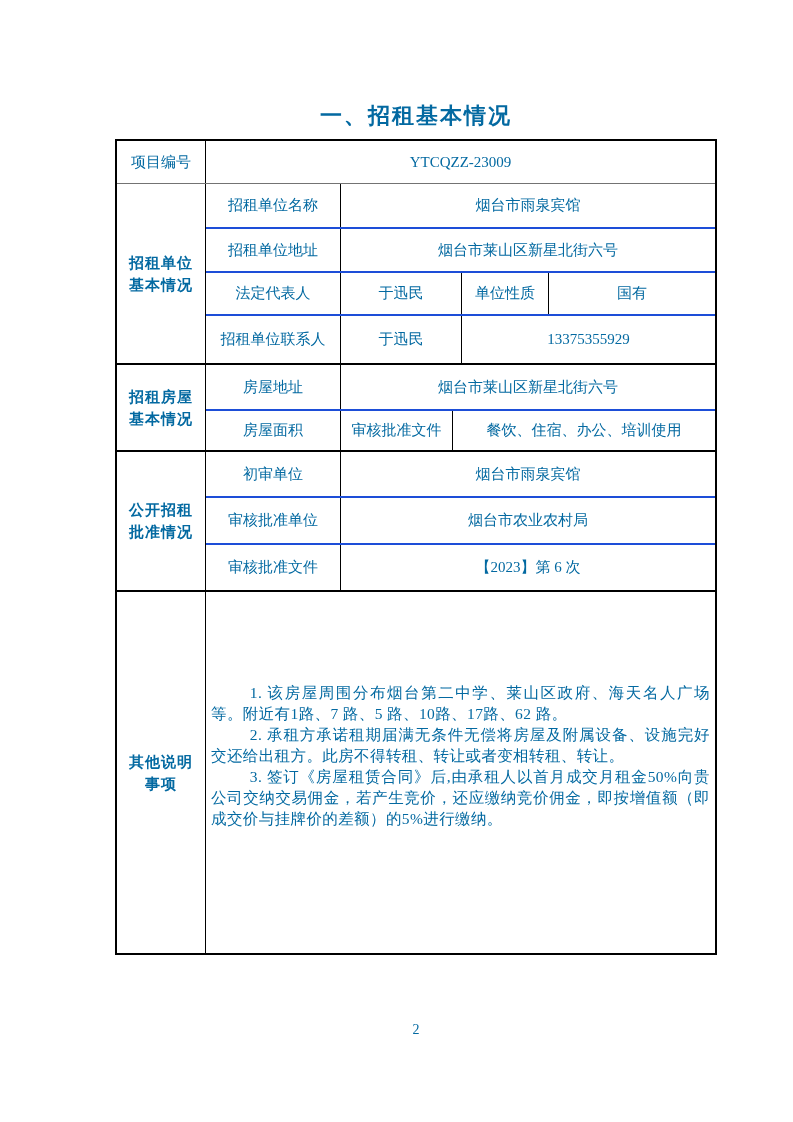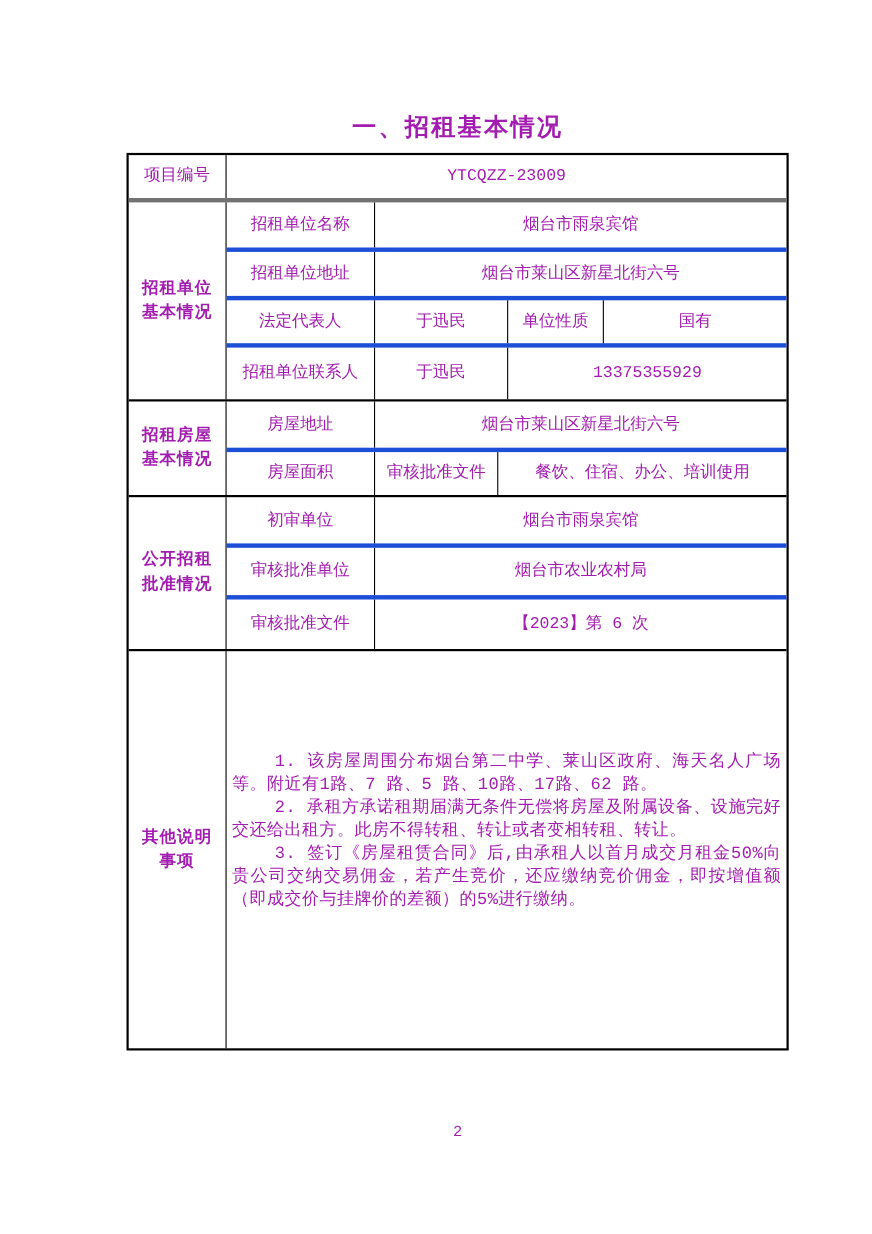--- a/index.html
+++ b/index.html
@@ -1,22 +1,22 @@
 <!DOCTYPE html>
 <html><head>
 <meta charset="utf-8">
 <style>
   html,body { margin:0; padding:0; background:#ffffff; }
   .sheet {
     position: relative;
     width: 793px;
     height: 1048px;
     background: #ffffff;
-    color: #a21caf;
-    font-family: Liberation Mono, monospace;
+    color: #0369a1;
+    font-family: Liberation Serif, serif;
     overflow: hidden;
   }
   .doc-title {
     position: absolute;
     top: 101px;
     left: 115px;
     width: 602px;
     text-align: center;
     font-size: 22px;
     font-weight: bold;
@@ -31,21 +31,21 @@
     height: 816px;
     border: 2px solid #000;
     box-sizing: border-box;
     display: flex;
     flex-direction: column;
   }
   .trow { display: flex; box-sizing: border-box; flex: none; }
   .section { display: flex; box-sizing: border-box; flex: none; border-bottom: 2px solid #000; }
   .section.last { border-bottom: none; flex: 1; }
   .sec-rows { flex: 1; display: flex; flex-direction: column; min-width: 0; }
-  .sec-rows .trow { border-bottom: 4px solid #1d4ed8; box-sizing: border-box; }
+  .sec-rows .trow { border-bottom: 2px solid #1d4ed8; box-sizing: border-box; }
   .sec-rows .trow:last-child { border-bottom: none; }
 
   .cell {
     box-sizing: border-box;
     border-right: 1px solid #000;
     display: flex;
     align-items: center;
     justify-content: center;
     text-align: center;
     font-size: 15px;
@@ -54,21 +54,21 @@
     min-width: 0;
   }
   .cell:last-child { border-right: none; }
 
   .c-cat   { width: 89px;  flex: none; flex-direction: column; }
   .c-cat.bold { font-weight: bold; }
   .c-cat span { display: block; line-height: 22px; letter-spacing: 1px; }
   .c-label { width: 135px; flex: none; }
   .c-flex  { flex: 1; }
 
-  .row-project { height: 43px; border-bottom: 4px solid #737373; }
+  .row-project { height: 43px; border-bottom: 1px solid #737373; }
   .h45 { height: 45px; }
   .h44 { height: 44px; }
   .h43 { height: 43px; }
   .h47 { height: 47px; }
   .h46 { height: 46px; }
   .h39 { height: 39px; }
 
   .c-v1a { width: 121px; flex: none; }
   .c-l2a { width: 87px;  flex: none; }
   .c-v1b { width: 142px; flex: none; }

